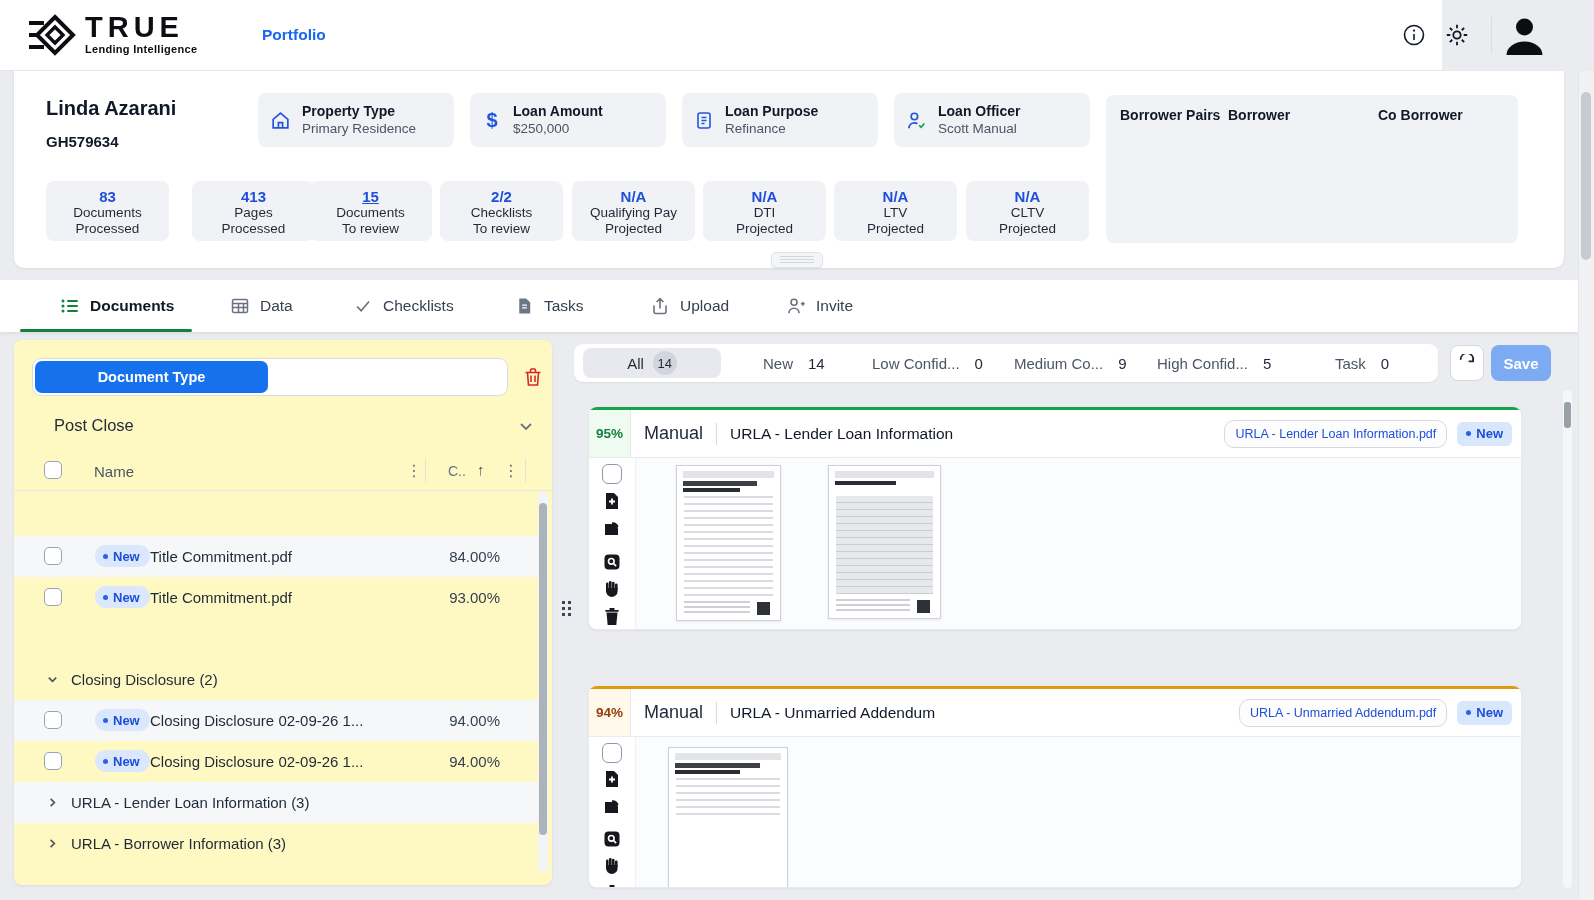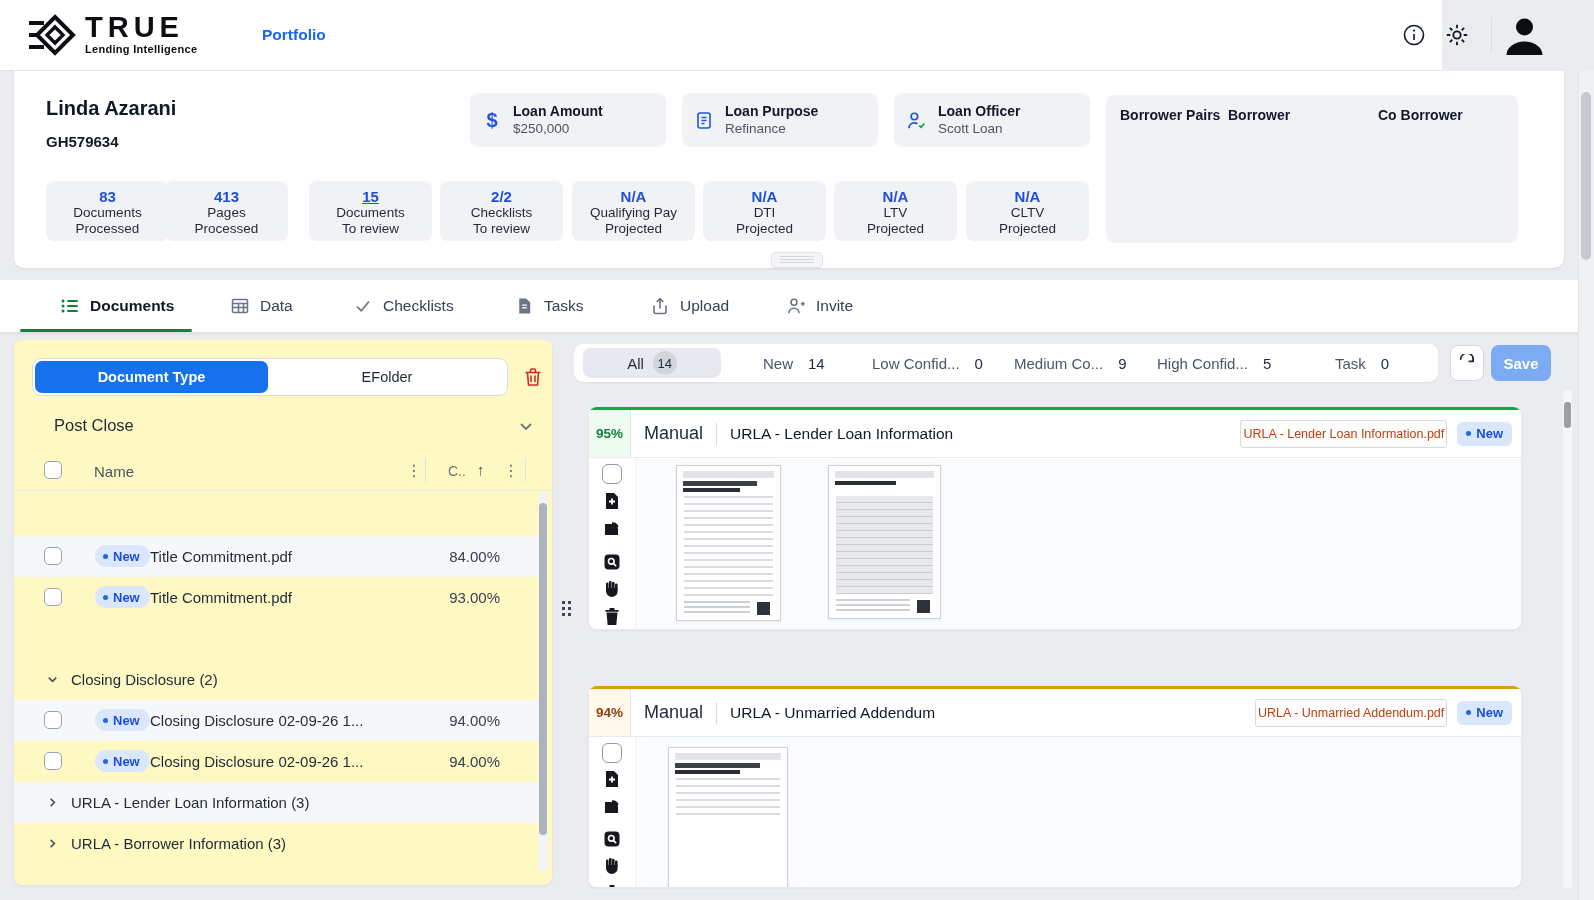--- a/index.html
+++ b/index.html
@@ -86,21 +86,21 @@
   .dbar.g{background:#16a34a}
   .dbar.a{background:#dd9b0b}
   .dhead{height:47px;display:flex;align-items:center;border-bottom:1px solid #e9ebef}
   .chip{width:42px;height:47px;display:flex;align-items:center;justify-content:center;font-size:13.5px;font-weight:700;border-right:1px solid #e4e7eb;box-sizing:border-box}
   .chip.g{background:#effaf1;color:#15803d}
   .chip.a{background:#fff8eb;color:#92400e}
   .dmode{margin-left:13px;font-size:18px;color:#1f2937}
   .vdiv{width:1px;height:22px;background:#d6d9de;margin:0 13px}
   .dtitle{font-size:15.5px;font-weight:500;color:#111827}
   .dspace{flex:1}
-  .fname{height:26px;border:1px solid #d6dade;border-radius:3px;padding:0 2px;font-size:12.5px;color:#c2410c;display:flex;align-items:center;margin-right:10px;background:#fdfdfe}
+  .fname{height:26px;border:1px solid #d6dade;border-radius:10px;padding:0 10px;font-size:12.5px;color:#1d4ed8;display:flex;align-items:center;margin-right:10px;background:#fdfdfe}
   .cbadge{height:24px;background:#d9e7fd;border-radius:6px;padding:0 9px;display:flex;align-items:center;gap:5px;font-size:13px;font-weight:700;color:#1c4fd8;margin-right:9px}
   .cbadge i{width:5px;height:5px;border-radius:50%;background:#2563eb}
   .dbody{position:relative;background:#fbfcfd}
   .tcol{position:absolute;left:0;top:0;bottom:0;width:46px;background:#fff;border-right:1px solid #f0f1f4}
   .tcol .cbx{position:absolute;left:13px;top:6px;width:20px;height:20px;border-radius:6px;border-color:#8f99ab}
   .ticon{position:absolute;left:13px;width:20px;height:20px;cursor:pointer}
 
   .thumb{position:absolute;background:#fff;border:1px solid #ccd1d7;box-shadow:0 1px 3px rgba(0,0,0,.08);cursor:pointer}
   .th-top{margin:5px 6px 3px;height:7px;background:#e2e4e8}
   .th-title{margin:0 6px 2px;height:5px;background:#3c4046;width:72%}
@@ -158,20 +158,32 @@
           <circle cx="20.5" cy="13" r="8.5" fill="#0b0d10"></circle>
           <path d="M2.5 41a18 13.5 0 0136 0z" fill="#0b0d10"></path>
         </svg>
     </span>
   </div>
 
   <div class="sum">
     <div class="bname">Linda Azarani</div>
     <div class="bnum">GH579634</div>
 
+    <div class="infocard" style="left:244px">
+      <span>
+        <svg width="21" height="21" viewBox="0 0 20 20" fill="none" stroke="#2155e0" stroke-width="1.6">
+          <path d="M3 9 L10 3 L17 9 V17 H3 Z"></path>
+            <path d="M8 17v-5h4v5"></path>
+        </svg>
+      </span>
+      <span>
+        <div class="ic-label">Property Type</div>
+        <div class="ic-value">Primary Residence</div>
+      </span>
+    </div>
     <div class="infocard" style="left:456px">
       <span class="dollar">$</span>
       <span>
         <div class="ic-label">Loan Amount</div>
         <div class="ic-value">$250,000</div>
       </span>
     </div>
     <div class="infocard" style="left:668px">
       <span>
         <svg width="20" height="21" viewBox="0 0 20 20" fill="none" stroke="#2155e0" stroke-width="1.6">
@@ -187,30 +199,30 @@
     <div class="infocard" style="left:880px">
       <span>
         <svg width="21" height="21" viewBox="0 0 20 20" fill="none" stroke="#2155e0" stroke-width="1.6">
           <circle cx="8" cy="6.2" r="3.1"></circle>
             <path d="M2.8 17.3c0-3.1 2.3-5.1 5.2-5.1 1.1 0 2.1.3 2.9.9"></path>
           <path d="M12.6 14.6l1.8 1.8 3.1-3.6" stroke="#12a150"></path>
         </svg>
       </span>
       <span>
         <div class="ic-label">Loan Officer</div>
-        <div class="ic-value">Scott Loan</div>
+        <div class="ic-value">Scott Manual</div>
       </span>
     </div>
 
     <div class="stat" style="left:32px">
       <div class="stat-val">83</div>
       <div class="stat-l">Documents</div>
       <div class="stat-l">Processed</div>
     </div>
-    <div class="stat" style="left:151px">
+    <div class="stat" style="left:178px">
       <div class="stat-val">413</div>
       <div class="stat-l">Pages</div>
       <div class="stat-l">Processed</div>
     </div>
     <div class="stat" style="left:295px">
       <div class="stat-val link">15</div>
       <div class="stat-l">Documents</div>
       <div class="stat-l">To review</div>
     </div>
     <div class="stat" style="left:426px">
@@ -307,21 +319,20 @@
         </svg>
       </span>
       <span>Invite</span>
     </div>
     <div class="tab-line"></div>
   </div>
 
   <div class="lpanel">
     <div class="seg">
       <div class="seg-active">Document Type</div>
-      <div class="seg-inactive">EFolder</div>
     </div>
     <span class="ltrash">
       <svg width="22" height="22" viewBox="0 0 22 22" fill="none" stroke="#dc2626" stroke-width="1.6">
         <path d="M5.5 6.5l1 12.5h9l1-12.5"></path>
           <path d="M3.5 6.5h15"></path>
           <path d="M8.5 6V4.2a1.2 1.2 0 011.2-1.2h2.6a1.2 1.2 0 011.2 1.2V6"></path>
         <path d="M9 9.5v6.5M13 9.5v6.5"></path>
       </svg>
     </span>
     <div class="sect">Post Close</div>

